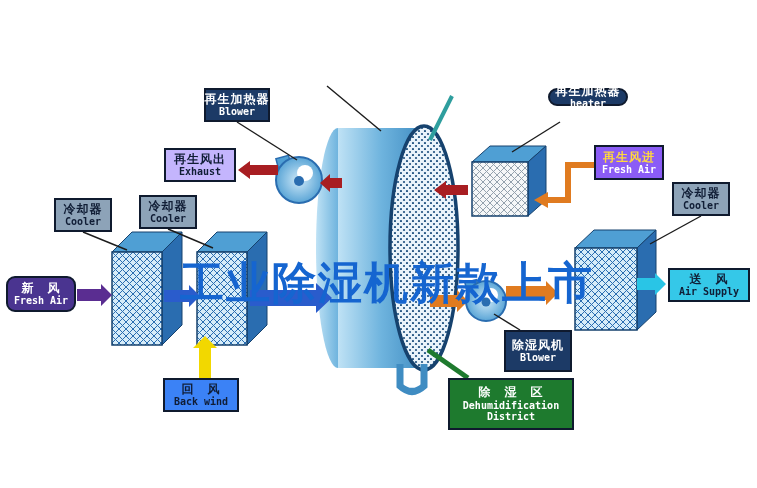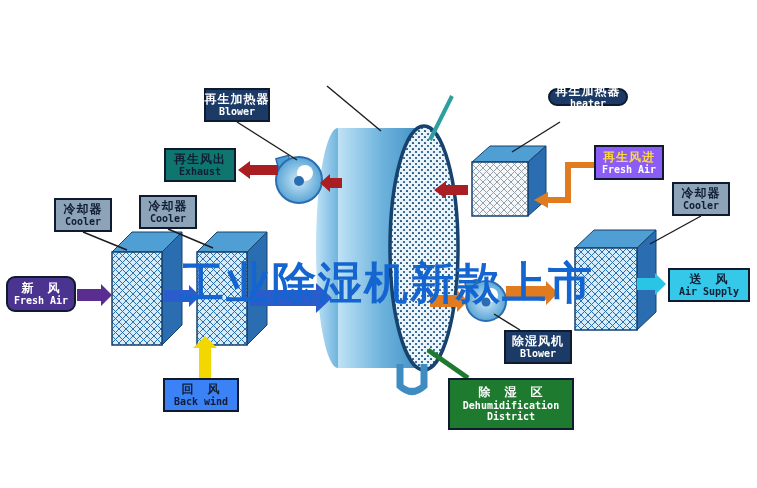--- a/index.html
+++ b/index.html
@@ -15,21 +15,21 @@
   #lbl-desiccant{left:286px;top:52px;width:82px;height:34px;}
   #lbl-regen-area{left:420px;top:48px;width:72px;height:48px;}
   #lbl-heater{left:548px;top:88px;width:80px;height:18px;border-radius:9px;}
   #lbl-exhaust{left:164px;top:148px;width:72px;height:34px;}
   #lbl-regen-fresh-air{left:594px;top:145px;width:70px;height:35px;}
   #lbl-cooler-left{left:54px;top:198px;width:58px;height:34px;}
   #lbl-cooler-mid{left:139px;top:195px;width:58px;height:34px;}
   #lbl-cooler-right{left:672px;top:182px;width:58px;height:34px;}
   #lbl-fresh-air{left:6px;top:276px;width:70px;height:36px;border-radius:9px;}
   #lbl-back-wind{left:163px;top:378px;width:76px;height:34px;}
-  #lbl-dehumid-blower{left:504px;top:330px;width:68px;height:34px;}
+  #lbl-dehumid-blower{left:504px;top:330px;width:68px;height:42px;}
   #lbl-dehumid-district{left:448px;top:378px;width:126px;height:52px;}
   #lbl-air-supply{left:668px;top:268px;width:82px;height:34px;}
   #watermark{position:absolute;left:180px;top:218px;z-index:3;font-size:44px;font-weight:700;
              letter-spacing:2px;white-space:nowrap;font-family:"DejaVu Sans",sans-serif;margin-top:36px;}
 </style>
 </head>
 <body>
 
 <div class="stage">
 
@@ -135,21 +135,21 @@
     <span class="en">Blower</span>
   </div>
 
 
 
   <div class="lbl" id="lbl-heater" style="background: rgb(28, 58, 102); color: rgb(255, 255, 255);">
     <span class="zh">再生加热器</span>
     <span class="en">heater</span>
   </div>
 
-  <div class="lbl" id="lbl-exhaust" style="background: #0f766e; color: rgb(16, 29, 53);">
+  <div class="lbl" id="lbl-exhaust" style="background: #c4b5fd; color: rgb(16, 29, 53);">
     <span class="zh">再生风出</span>
     <span class="en">Exhaust</span>
   </div>
 
   <div class="lbl" id="lbl-regen-fresh-air" style="background: #8b5cf6;">
     <span class="zh" style="color: rgb(255, 216, 61);">再生风进</span>
     <span class="en" style="color: rgb(255, 255, 255);">Fresh Air</span>
   </div>
 
   <div class="lbl" id="lbl-cooler-left" style="background: rgb(141, 163, 184); color: rgb(16, 29, 53);">

